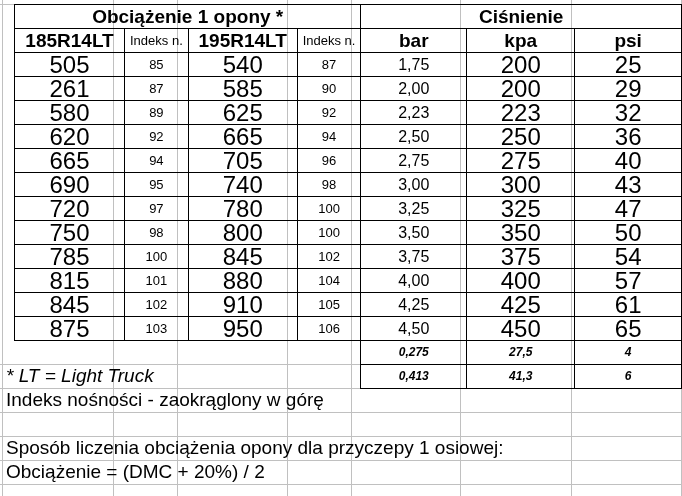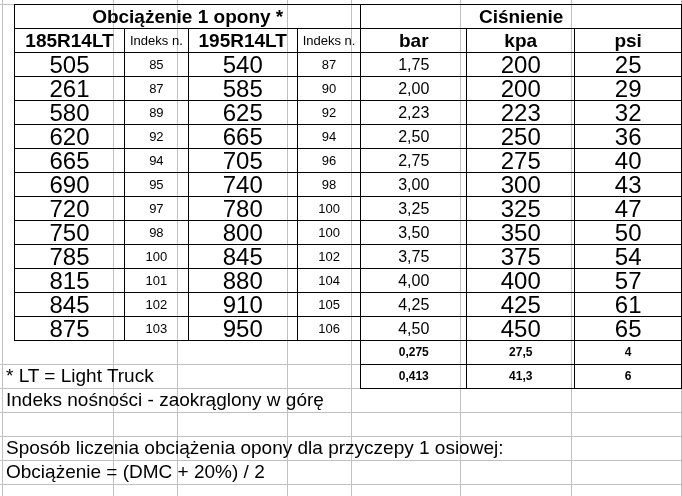--- a/index.html
+++ b/index.html
@@ -6,21 +6,21 @@
   body{width:682px;height:496px;overflow:hidden;position:relative;font-family:"Liberation Sans",sans-serif;color:#000;}
   .vl{position:absolute;top:0;height:496px;width:1px;background:#c0c0c0;}
   .hl{position:absolute;left:0;width:682px;height:1px;background:#c0c0c0;}
   table.main{position:absolute;left:14px;top:4px;border-collapse:collapse;table-layout:fixed;}
   table.main td{border:1px solid #000;text-align:center;padding:0;height:23px;line-height:23px;overflow:hidden;white-space:nowrap;}
   .big{font-size:24px;}
   .hdr2{font-size:19px;font-weight:bold;}
   .idxh{font-size:13px;font-weight:normal;}
   .idx{font-size:13px;}
   .bar{font-size:16px;font-weight:normal;}
-  .small{font-size:12px;font-weight:bold;}
+  .small{font-size:12px;font-weight:bold;font-style:italic;}
   td.nob{border:none !important;}
   .note{position:absolute;left:6px;font-size:19px;white-space:nowrap;}
 </style>
 </head>
 <body>
 
 <div>
   <div class="vl" style="left:2px"></div>
   <div class="vl" style="left:113px"></div>
   <div class="vl" style="left:177px"></div>
@@ -178,16 +178,16 @@
     </tr>
     <tr>
       <td class="nob" colspan="4"></td>
       <td class="small">0,413</td>
       <td class="small">41,3</td>
       <td class="small">6</td>
     </tr>
   </tbody>
 </table>
 
-<div class="note" style="top:364px;line-height:24px;">* LT = Light Truck</div>
+<div class="note" style="top:364px;line-height:24px;font-style:italic;">* LT = Light Truck</div>
 <div class="note" style="top:388px;line-height:24px;text-align:right;">Indeks nośności  - zaokrąglony w górę</div>
 <div class="note" style="top:436px;line-height:24px;">Sposób liczenia obciążenia opony dla przyczepy 1 osiowej:</div>
 <div class="note" style="top:460px;line-height:24px;">Obciążenie = (DMC + 20%) / 2</div>
 
 </body></html>

